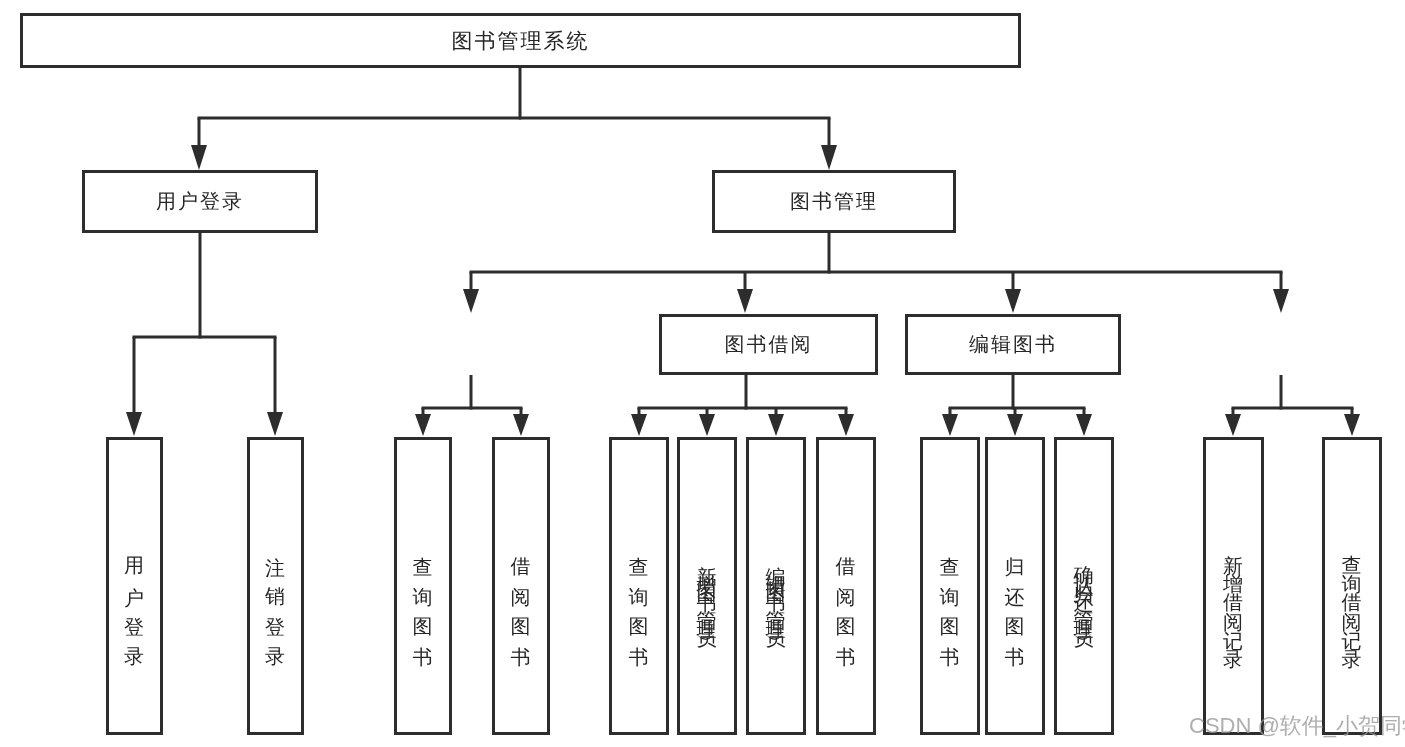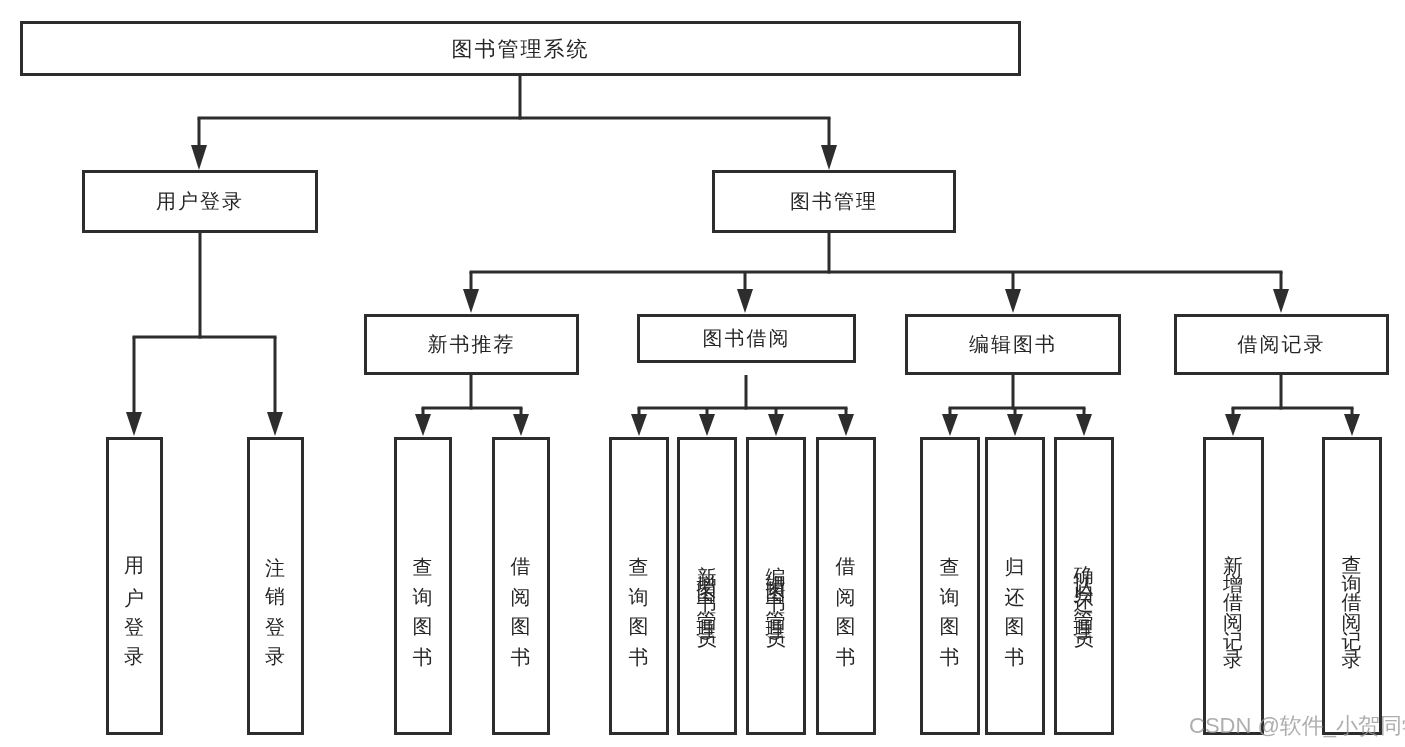--- a/index.html
+++ b/index.html
@@ -80,42 +80,36 @@
     <polygon points="1076,414 1092,414 1084,436"></polygon>
 
     <line x1="1281" y1="375" x2="1281" y2="409.5"></line>
     <line x1="1231.5" y1="408" x2="1353.5" y2="408"></line>
     <line x1="1233" y1="408" x2="1233" y2="416"></line>
     <polygon points="1225,414 1241,414 1233,436"></polygon>
     <line x1="1352" y1="408" x2="1352" y2="416"></line>
     <polygon points="1344,414 1360,414 1352,436"></polygon>
   </svg>
 
-  <div class="node h root" style="left:20px;top:21px;width:1001px;height:55px">
+  <div class="node h root" style="left:20px;top:13px;width:1001px;height:55px">
     <span>图书管理系统</span>
   </div>
 
   <div class="node h" style="left:82px;top:170px;width:236px;height:63px">
     <span>用户登录</span>
   </div>
   <div class="node h" style="left:712px;top:170px;width:244px;height:63px">
     <span>图书管理</span>
   </div>
 
-  <div class="node h" style="left:364px;top:314px;width:215px;height:61px">
-    <span>新书推荐</span>
-  </div>
-  <div class="node h" style="left:637px;top:314px;width:219px;height:49px">
+  <div class="node h" style="left:659px;top:314px;width:219px;height:61px">
     <span>图书借阅</span>
   </div>
   <div class="node h" style="left:905px;top:314px;width:216px;height:61px">
     <span>编辑图书</span>
-  </div>
-  <div class="node h" style="left:1174px;top:314px;width:215px;height:61px">
-    <span>借阅记录</span>
   </div>
 
   <div class="node v s4" style="left:106px;top:437px;width:57px;height:298px">
     <span>用户登录</span>
   </div>
   <div class="node v s4" style="left:247px;top:437px;width:57px;height:298px">
     <span>注销登录</span>
   </div>
 
   <div class="node v s4" style="left:394px;top:437px;width:58px;height:298px">

